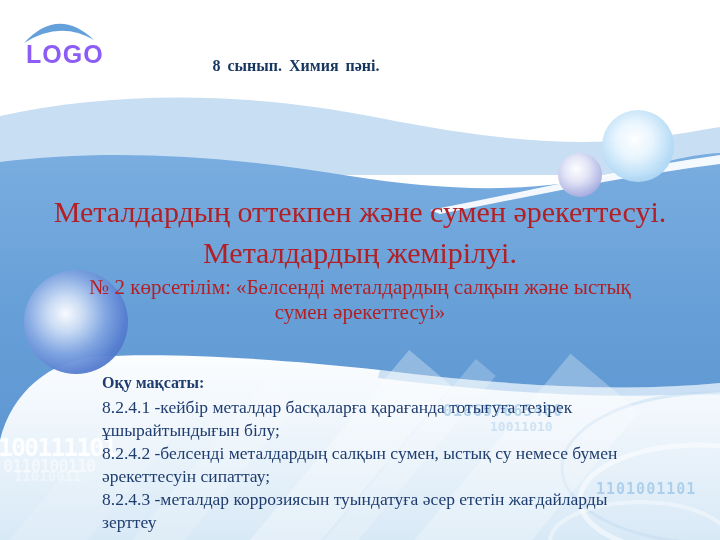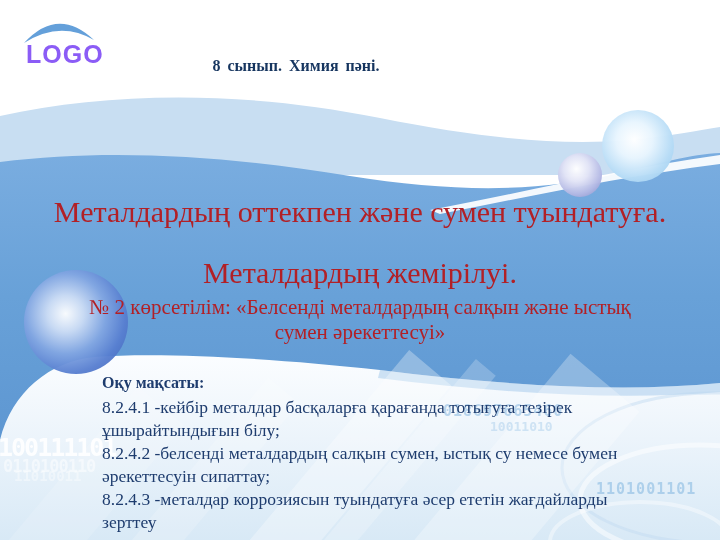--- a/index.html
+++ b/index.html
@@ -16,21 +16,21 @@
   .logo-arc{position:absolute;left:20px;top:14px;width:80px;height:34px;}
   .course{
     position:absolute;left:0;top:57px;width:592px;text-align:center;
     font-weight:bold;font-size:16px;color:#16355f;word-spacing:3px;
   }
   .title-block{
     position:absolute;left:0;top:191px;width:720px;text-align:center;
     color:#b22026;
   }
   .title-line1{font-size:30px;line-height:42px;}
-  .title-line2{font-size:30px;line-height:40px;margin-top:20px;}
+  .title-line2{font-size:30px;line-height:40px;}
   .subtitle-line{font-size:21px;line-height:25px;}
   .subtitle-line.first{margin-top:2px;}
   .objectives{
     position:absolute;left:102px;top:370px;width:535px;
     color:#1e3c6e;font-size:17.5px;line-height:23px;
   }
   .objectives .heading{font-weight:bold;font-size:16px;line-height:26px;}
   .binary{
     position:absolute;font-family:"DejaVu Sans Mono",monospace;
     font-weight:bold;white-space:nowrap;pointer-events:none;
@@ -116,21 +116,21 @@
   <span class="binary b6">1101001101</span>
 
   <svg class="logo-arc" viewBox="0 0 80 34" aria-hidden="true">
     <path d="M4,29 Q38,-8 74,26 Q40,6 4,29 Z" fill="#64a0da"></path>
   </svg>
   <div class="logo-text">LOGO</div>
 
   <div class="course">8 сынып. Химия пәні.</div>
 
   <div class="title-block">
-    <div class="title-line1">Металдардың оттекпен және сумен туындатуға.</div>
+    <div class="title-line1">Металдардың оттекпен және сумен әрекеттесуі.</div>
     <div class="title-line2">Металдардың жемірілуі.</div>
     <div class="subtitle-line first">№ 2 көрсетілім: «Белсенді металдардың салқын және ыстық</div>
     <div class="subtitle-line">сумен әрекеттесуі»</div>
   </div>
 
   <div class="objectives">
     <div class="heading">Оқу мақсаты:</div>
     <div class="line">8.2.4.1 -кейбір металдар басқаларға қарағанда тотығуға тезірек</div>
     <div class="line">ұшырайтындығын білу;</div>
     <div class="line">8.2.4.2 -белсенді металдардың салқын сумен, ыстық су немесе бумен</div>

